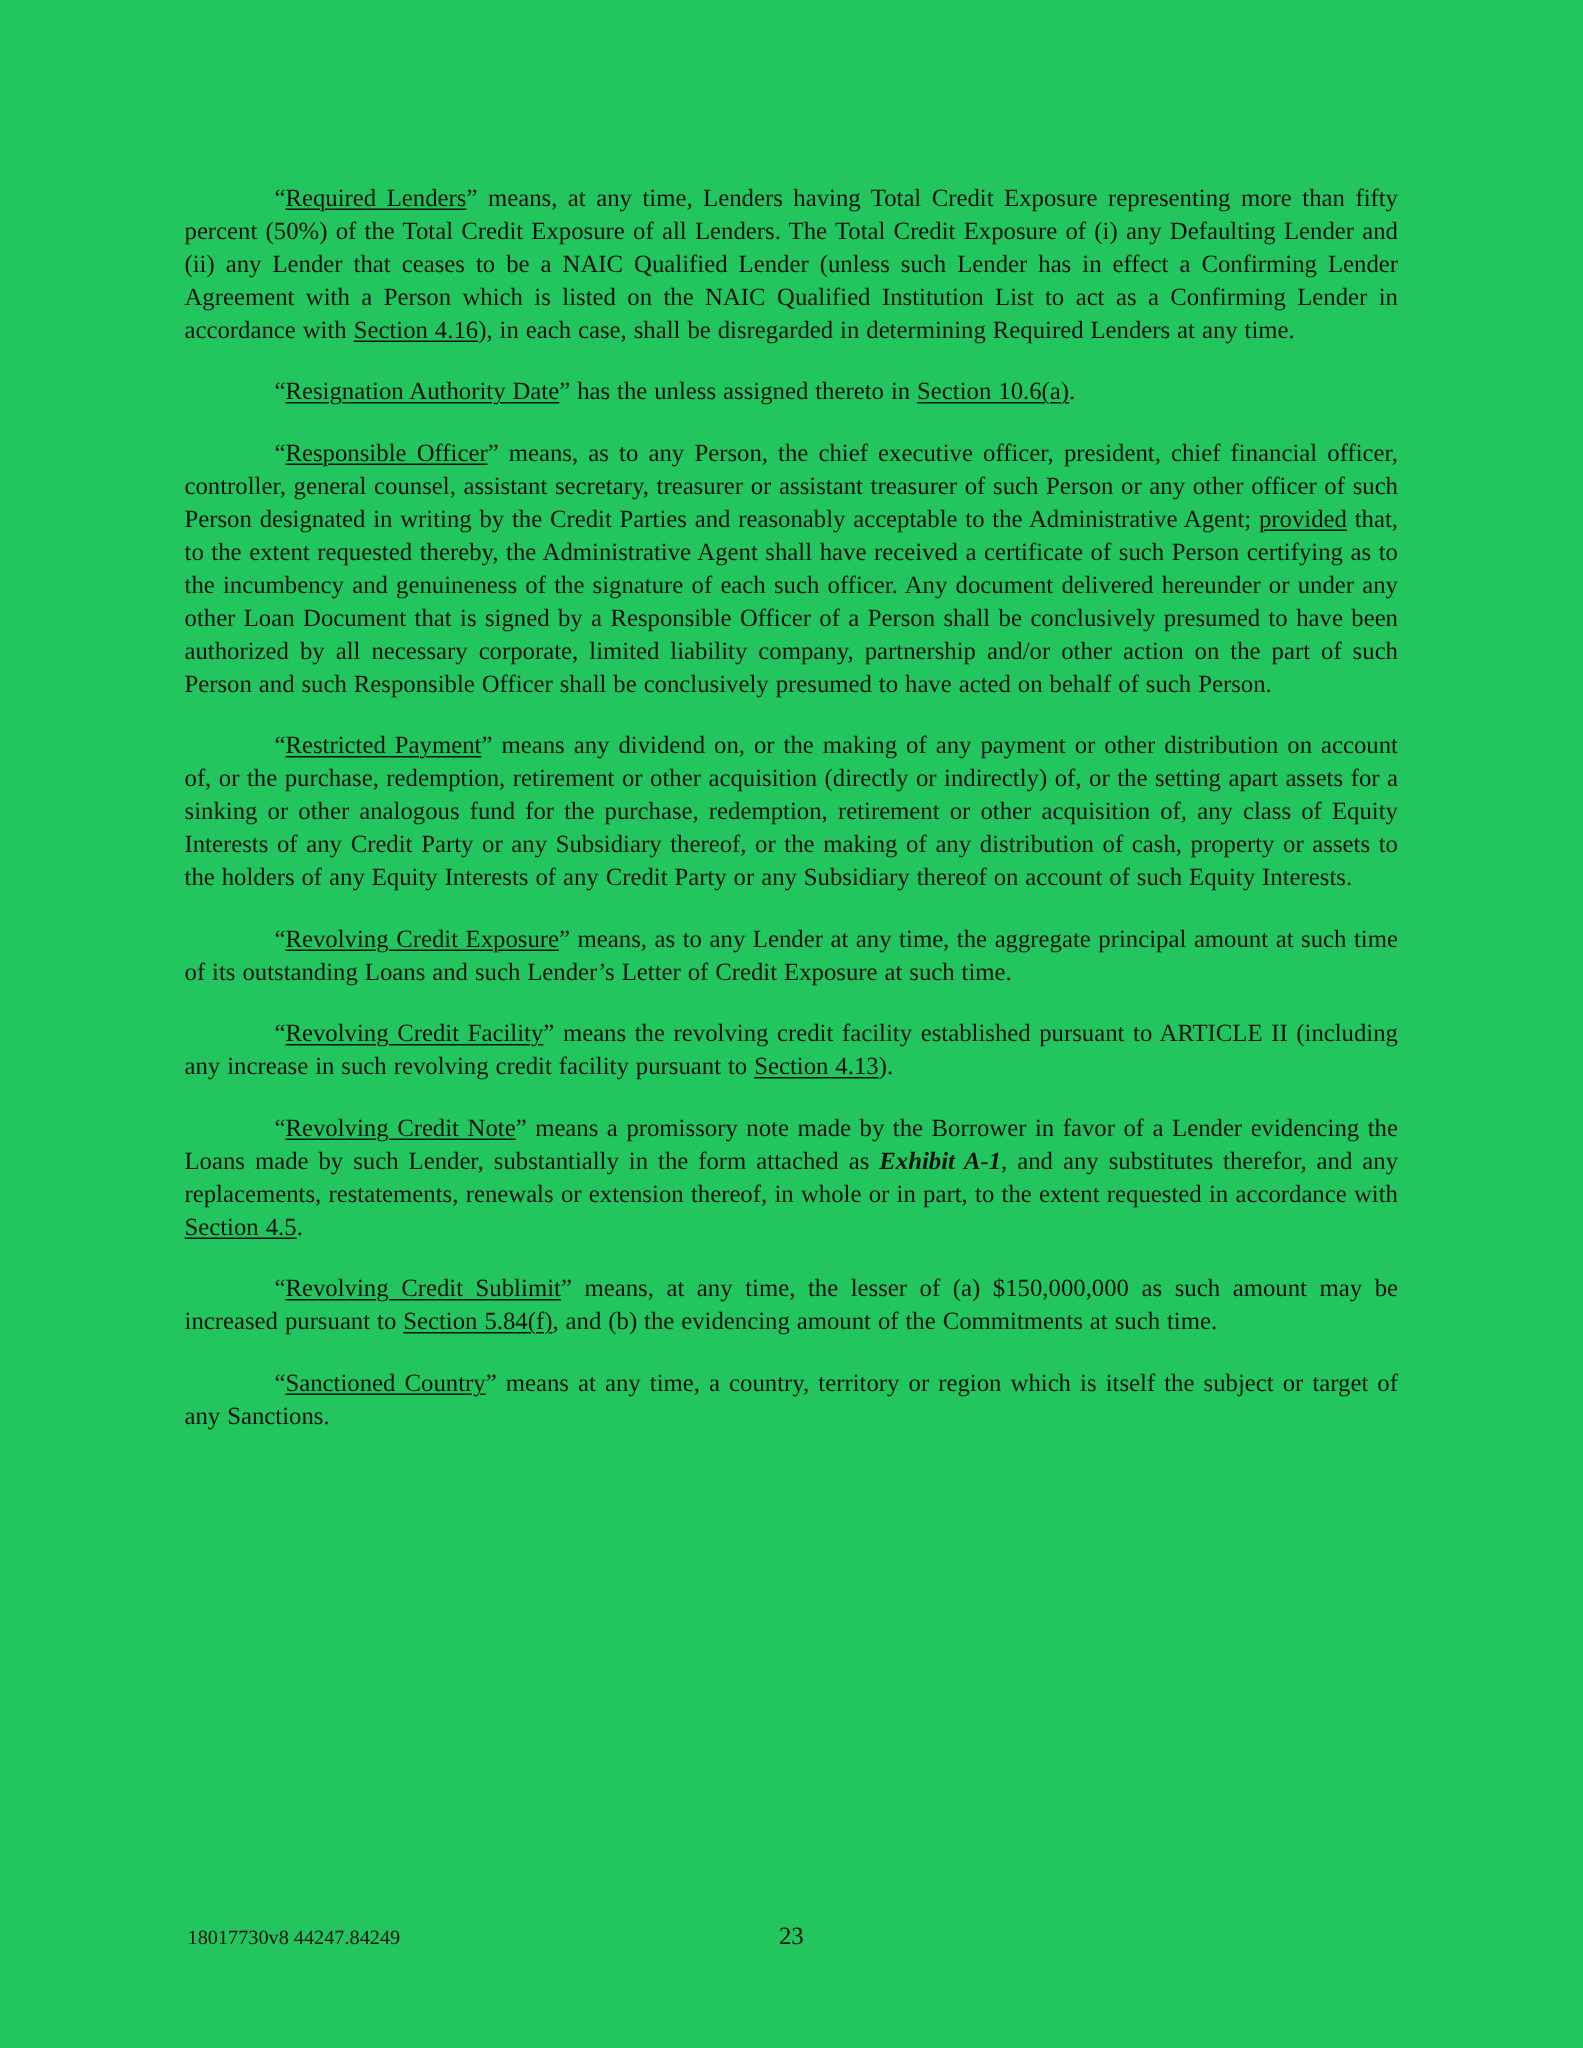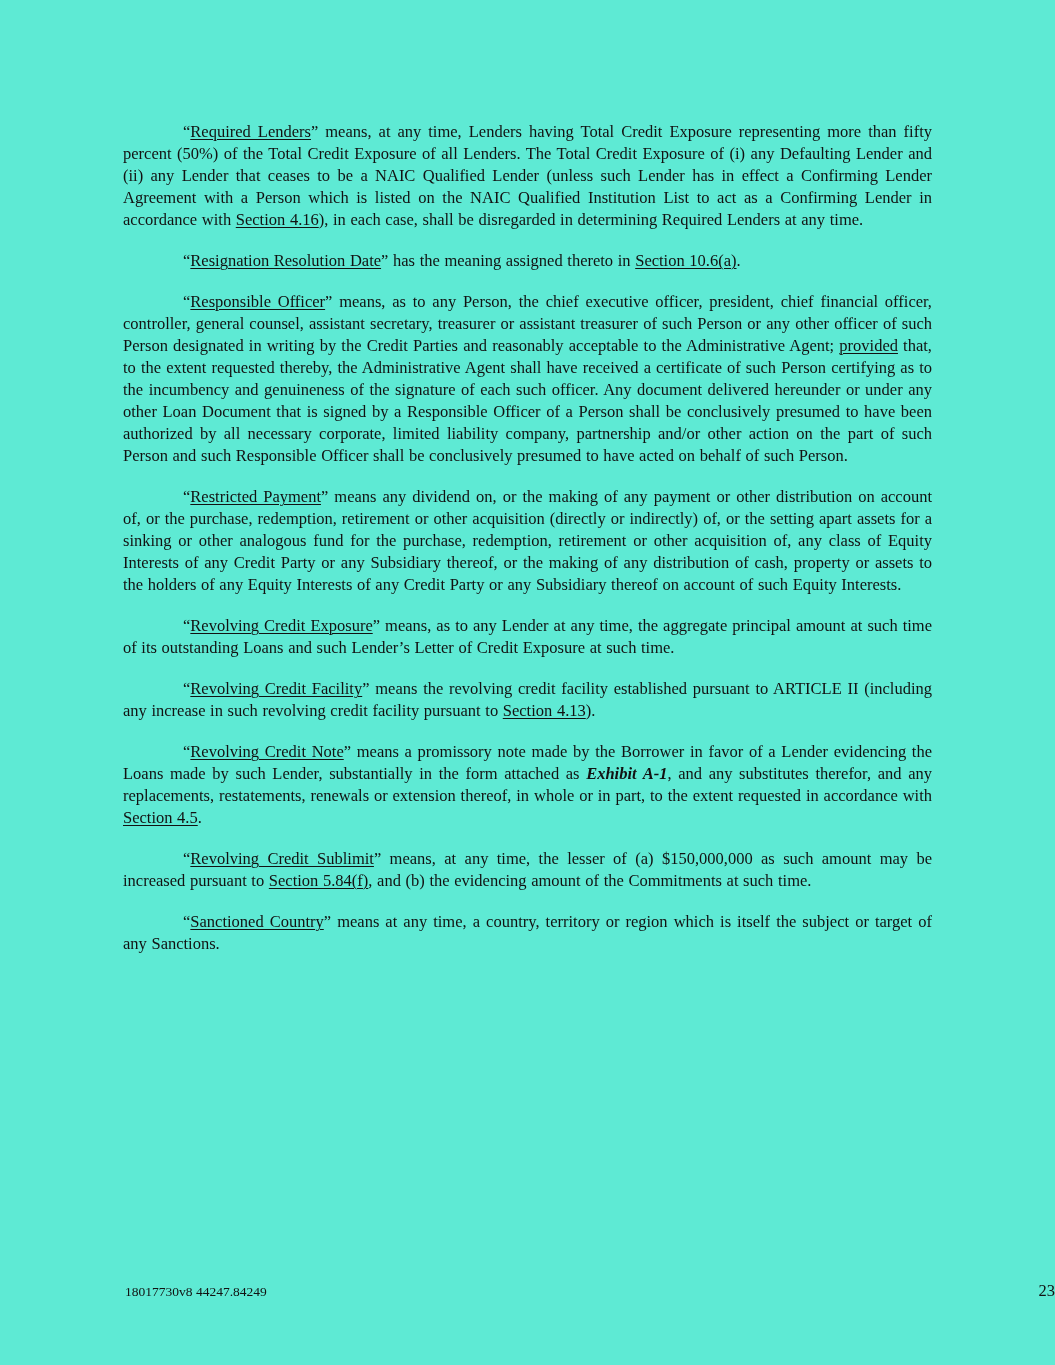--- a/index.html
+++ b/index.html
@@ -8,21 +8,21 @@
     height: 1365px;
     background: #ffffff;
     position: relative;
     font-family: "Liberation Serif", serif;
     color: #121212;
     overflow: hidden;
   }
   .page {
     position: absolute;
     inset: 0;
-    background: #5eead4;
+    background: #22c55e;
   }
   .doc-body {
     position: absolute;
     left: 123px;
     top: 121px;
     width: 809px;
   }
   p.para {
     margin: 0 0 19px 0;
     font-size: 16.5px;
@@ -53,32 +53,32 @@
     left: 125px;
     top: 4px;
     font-size: 13.5px;
     line-height: 16px;
   }
   .pagenum {
     position: absolute;
     left: 0;
     top: 0;
     width: 100%;
-    text-align: right;
+    text-align: center;
     font-size: 16.5px;
     line-height: 22px;
   }
 </style>
 </head>
 <body>
 
 <div class="page">
   <main class="doc-body">
       <p class="para"><span>“</span><span class="u">Required Lenders</span><span>” means, at any time, Lenders having Total Credit Exposure representing more than fifty percent (50%) of the Total Credit Exposure of all Lenders.  The Total Credit Exposure of (i) any Defaulting Lender and (ii) any Lender that ceases to be a NAIC Qualified Lender (unless such Lender has in effect a Confirming Lender Agreement with a Person which is listed on the NAIC Qualified Institution List to act as a Confirming Lender in accordance with </span><span class="u">Section 4.16</span><span>), in each case, shall be disregarded in determining Required Lenders at any time.</span></p>
-      <p class="para"><span>“</span><span class="u">Resignation Resolution Date</span><span>” has the meaning assigned thereto in </span><span class="u">Section 10.6(a)</span><span>.</span></p>
+      <p class="para"><span>“</span><span class="u">Resignation Authority Date</span><span>” has the unless assigned thereto in </span><span class="u">Section 10.6(a)</span><span>.</span></p>
       <p class="para"><span>“</span><span class="u">Responsible Officer</span><span>” means, as to any Person, the chief executive officer, president, chief financial officer, controller, general counsel, assistant secretary, treasurer or assistant treasurer of such Person or any other officer of such Person designated in writing by the Credit Parties and reasonably acceptable to the Administrative Agent; </span><span class="u">provided</span><span> that, to the extent requested thereby, the Administrative Agent shall have received a certificate of such Person certifying as to the incumbency and genuineness of the signature of each such officer.  Any document delivered hereunder or under any other Loan Document that is signed by a Responsible Officer of a Person shall be conclusively presumed to have been authorized by all necessary corporate, limited liability company, partnership and/or other action on the part of such Person and such Responsible Officer shall be conclusively presumed to have acted on behalf of such Person.</span></p>
       <p class="para"><span>“</span><span class="u">Restricted Payment</span><span>” means any dividend on, or the making of any payment or other distribution on account of, or the purchase, redemption, retirement or other acquisition (directly or indirectly) of, or the setting apart assets for a sinking or other analogous fund for the purchase, redemption, retirement or other acquisition of, any class of Equity Interests of any Credit Party or any Subsidiary thereof, or the making of any distribution of cash, property or assets to the holders of any Equity Interests of any Credit Party or any Subsidiary thereof on account of such Equity Interests.</span></p>
       <p class="para"><span>“</span><span class="u">Revolving Credit Exposure</span><span>” means, as to any Lender at any time, the aggregate principal amount at such time of its outstanding Loans and such Lender’s Letter of Credit Exposure at such time.</span></p>
       <p class="para"><span>“</span><span class="u">Revolving Credit Facility</span><span>” means the revolving credit facility established pursuant to ARTICLE II (including any increase in such revolving credit facility pursuant to </span><span class="u">Section 4.13</span><span>).</span></p>
       <p class="para"><span>“</span><span class="u">Revolving Credit Note</span><span>” means a promissory note made by the Borrower in favor of a Lender evidencing the Loans made by such Lender, substantially in the form attached as </span><span class="bi">Exhibit A-1</span><span>, and any substitutes therefor, and any replacements, restatements, renewals or extension thereof, in whole or in part, to the extent requested in accordance with </span><span class="u">Section 4.5</span><span>.</span></p>
       <p class="para"><span>“</span><span class="u">Revolving Credit Sublimit</span><span>” means, at any time, the lesser of (a) $150,000,000 as such amount may be increased pursuant to </span><span class="u">Section 5.84(f)</span><span>, and (b) the evidencing amount of the Commitments at such time.</span></p>
       <p class="para"><span>“</span><span class="u">Sanctioned Country</span><span>” means at any time, a country, territory or region which is itself the subject or target of any Sanctions.</span></p>
     </main>
   <div class="footer">
     <span class="docid">18017730v8 44247.84249</span>

